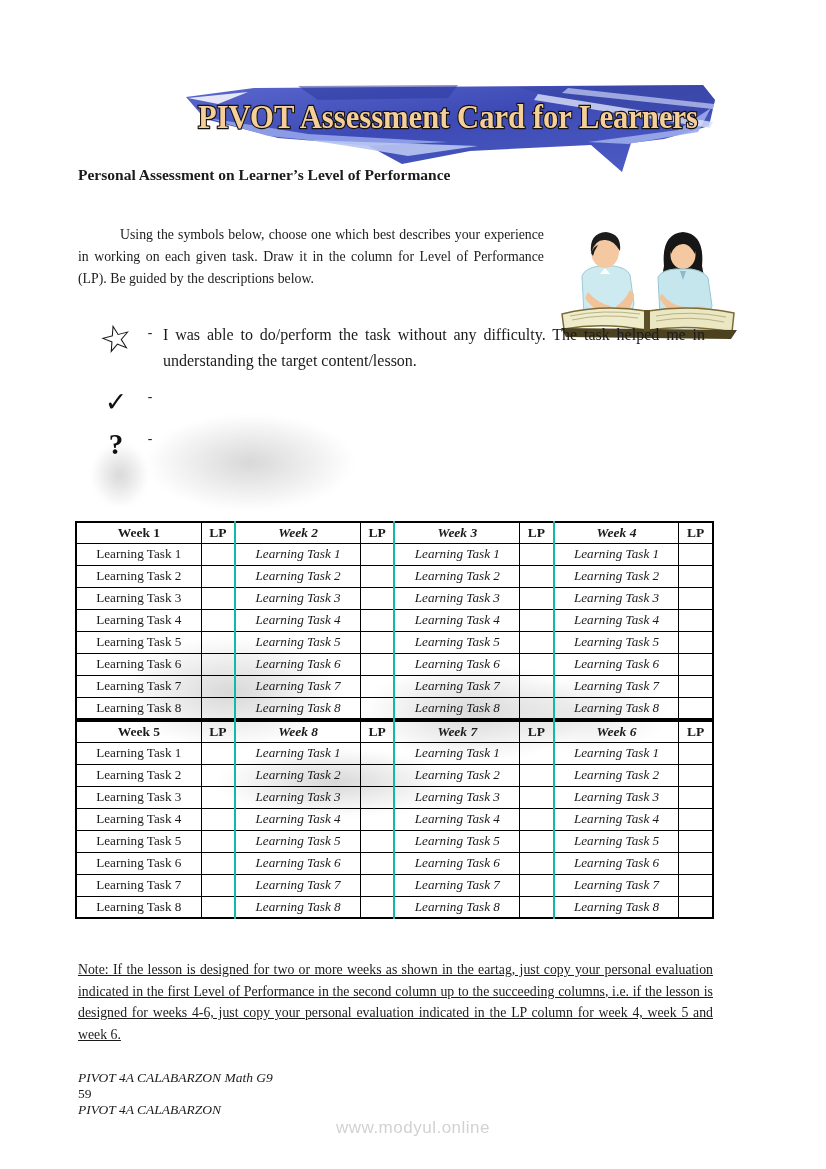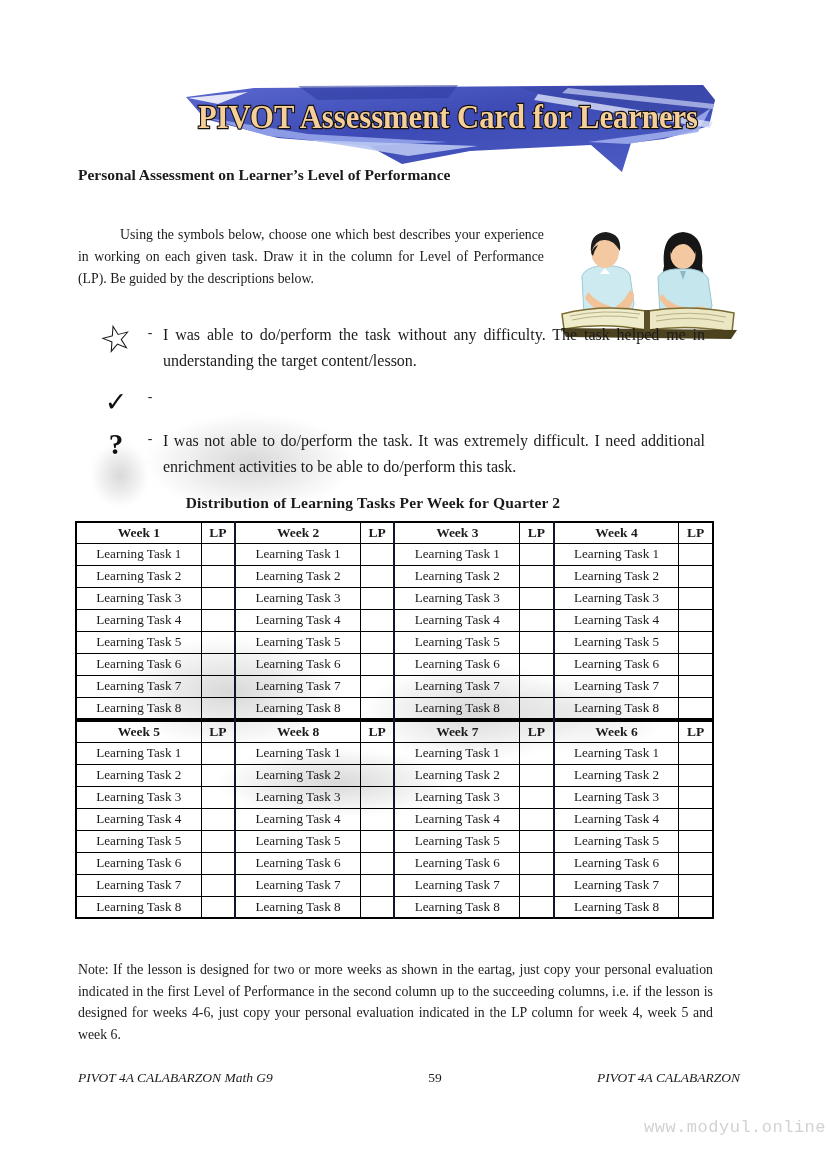--- a/index.html
+++ b/index.html
@@ -41,36 +41,36 @@
   .sym-text { flex:1; font-size:16px; line-height:1.6; text-align:justify; }
 
   
   .tables { position:absolute; top:521px; left:75px; width:641px; }
   table.dist { border-collapse:collapse; table-layout:fixed; width:639px;
                border:2px solid #000; }
   table.dist th, table.dist td { border:1px solid #000; text-align:center; vertical-align:middle;
                overflow:hidden; white-space:nowrap; }
   table.dist th { font-size:13.5px; font-weight:bold; height:21px; }
   table.dist td { font-size:13.2px; height:22px; }
-  table.dist .grp { border-left:2px solid #0f172a; }
+  table.dist .grp { border-left:2px solid #14b8a6;font-style:italic; }
   col.week { width:125px; } col.lp { width:34px; }
 
   
   .note { position:absolute; top:959px; left:78px; width:635px;
-          font-size:13.8px; line-height:1.56; text-align:justify; }
+          font-size:13.8px; line-height:1.56; text-align:justify;text-decoration:underline; }
 
   
   .footer { position:absolute; top:1070px; left:78px; width:662px;
             display:flex; justify-content:space-between; align-items:baseline;
-            font-size:13.5px; }
+            font-size:13.5px;flex-direction:column; }
   .footer .it { font-style:italic; }
   .footer .pg { font-style:normal; }
 
-  .sitemark { position:absolute; top:1118px; left:0; width:100%; text-align:right;
-              font-family:Liberation Mono, monospace;
+  .sitemark { position:absolute; top:1118px; left:0; width:100%; text-align:center;
+              font-family:Liberation Sans, sans-serif;
               font-size:17px; color:#d2d2d2; letter-spacing:.5px; }
 </style>
 </head>
 <body>
 
 <div class="page">
 
   <div class="blob-layer">
     <div class="blob" style="left:105px; top:395px; width:290px; height:135px;"></div>
     <div class="blob" style="left:80px;  top:430px; width:80px;  height:90px;"></div>
@@ -145,25 +145,23 @@
         <span class="sym-dash">-</span>
         <span class="sym-text">I was able to do/perform the task without any difficulty. The task helped me in understanding the target content/lesson.</span>
       </div>
       <div class="sym-row">
         <span class="sym-icon check">✓</span>
         <span class="sym-dash">-</span>
       </div>
       <div class="sym-row">
         <span class="sym-icon question">?</span>
         <span class="sym-dash">-</span>
-        <span class="sym-text">I was not able to do/perform the task. It was extremely difficult. I need additional enrichment activities to be able to do/perform this task.</span>
       </div>
     </div>
 
-    <div class="h2">Distribution of Learning Tasks Per Week for Quarter 2</div>
 
     <div class="tables" id="tables-host">
         <table class="dist">
           <colgroup>
             <col class="week">
             <col class="lp">
             <col class="week">
             <col class="lp">
             <col class="week">
             <col class="lp">

